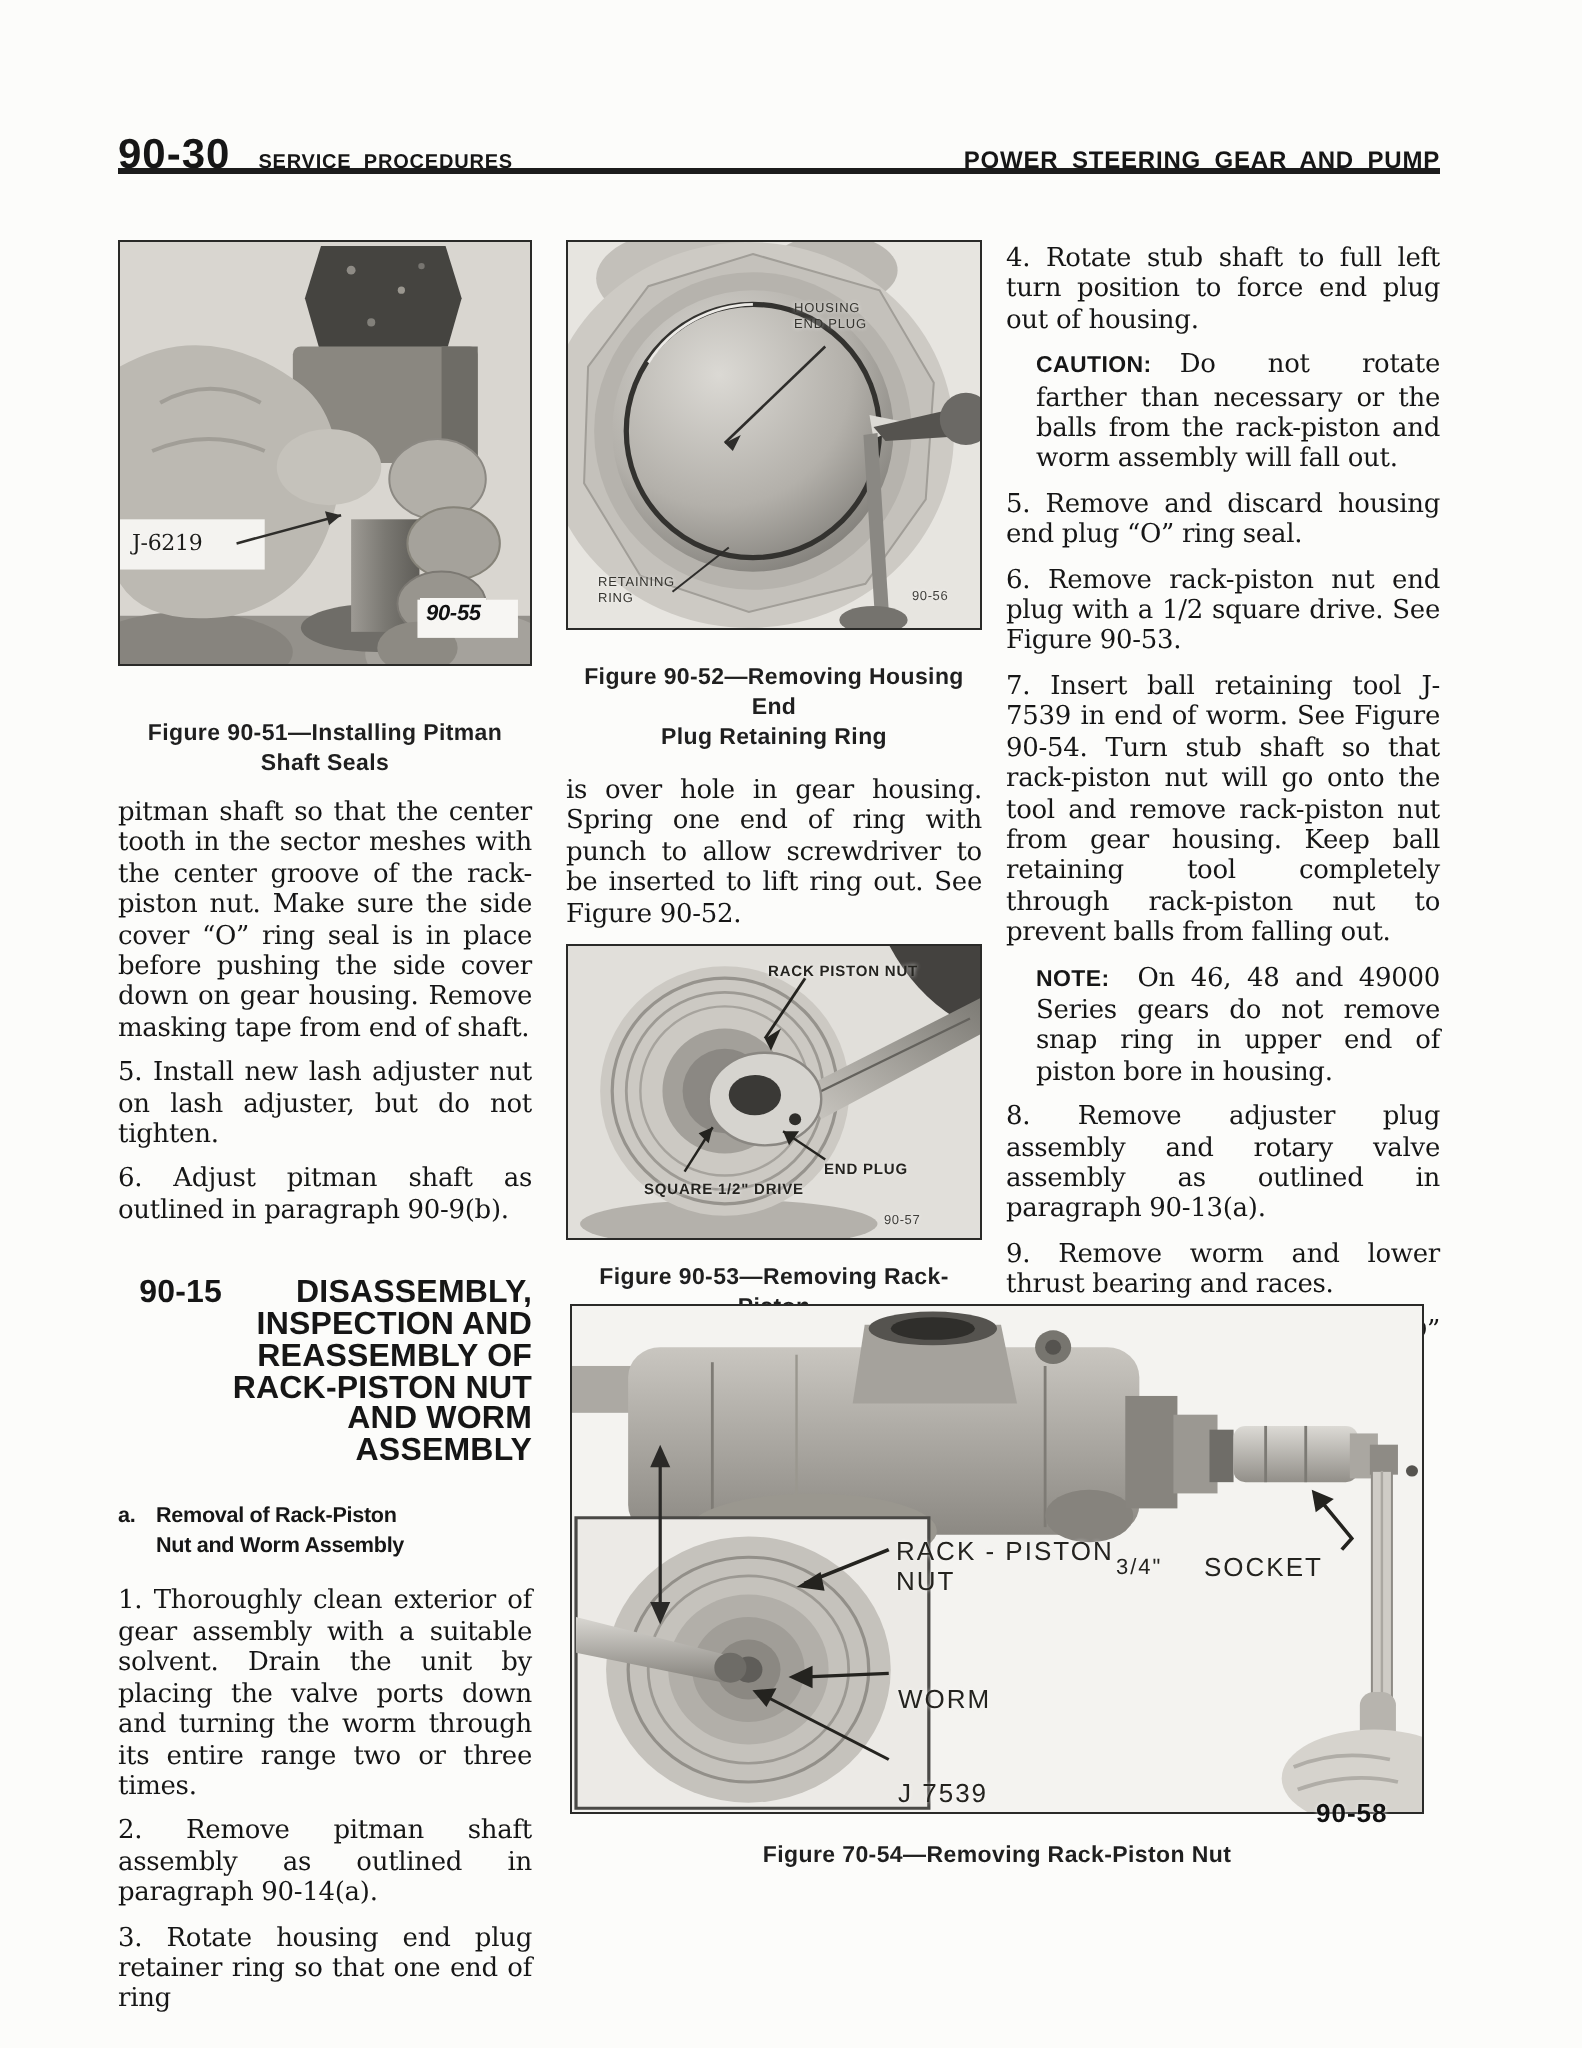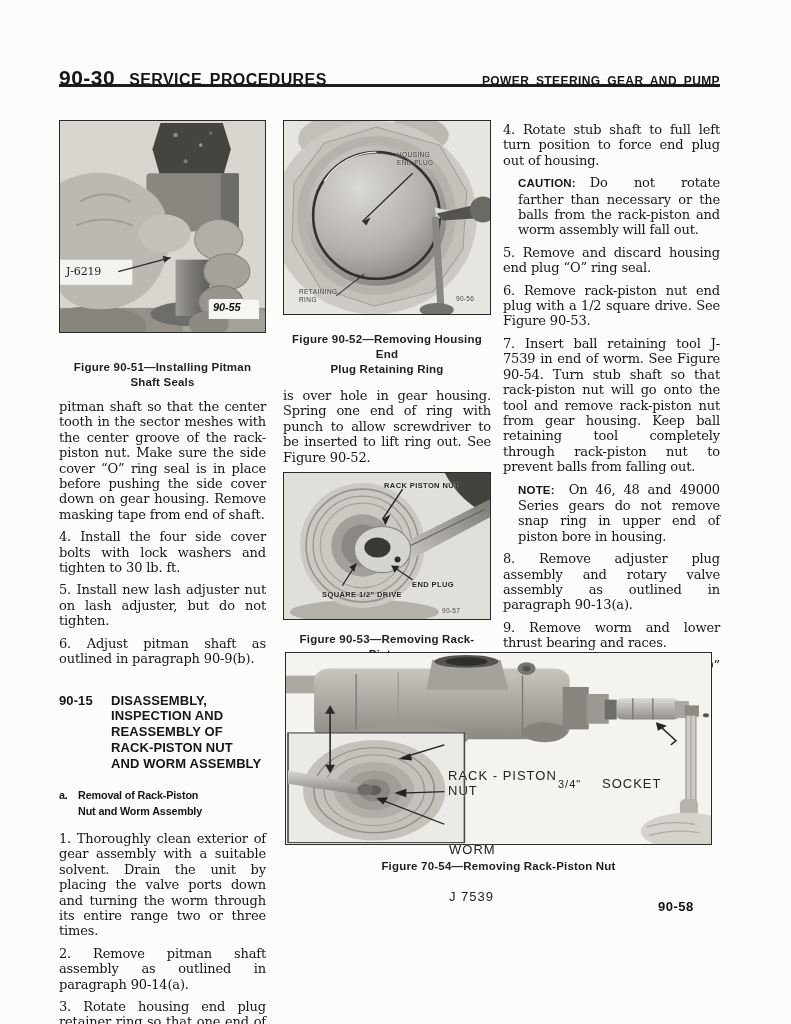--- a/index.html
+++ b/index.html
@@ -4,53 +4,53 @@
 <style>
   html,body { margin:0; padding:0; background:#9a9a9a; }
   .page {
     position:relative; width:791px; height:1024px; margin:0 auto;
     background:#fcfcfa; color:#161616; overflow:hidden;
     font-family:"DejaVu Serif", serif;
   }
   
   .hdr { position:absolute; left:59px; top:66px; width:661px; display:flex; align-items:baseline; }
   .hdr .pageno { font-family:"Liberation Sans", sans-serif; font-weight:bold; font-size:21px; letter-spacing:.5px; }
-  .hdr .ltitle { font-family:"Liberation Sans", sans-serif; font-weight:bold; font-size:16px; letter-spacing:.4px; word-spacing:3px; margin-left:14px; }
+  .hdr .ltitle { font-family:"Liberation Sans", sans-serif; font-weight:bold; font-size:10px; letter-spacing:.4px; word-spacing:3px; margin-left:14px; }
   .hdr .rtitle { font-family:"Liberation Sans", sans-serif; font-weight:bold; font-size:12px; letter-spacing:.4px; word-spacing:3px; margin-left:auto; }
   .rule { position:absolute; left:59px; top:84px; width:661px; height:3px; background:#1c1c1c; }
   
   .col { position:absolute; top:120px; font-size:13px; line-height:15.4px; letter-spacing:-0.15px; }
   .col p { margin:0 0 7px 0; text-align:justify; }
   .col-left  { left:59px;  width:207px; }
   .col-mid   { left:283px; width:208px; }
   .col-right { left:503px; width:217px; }
   .col-right p:first-child { padding-top:2px; }
   .indent-block { margin:0 0 7px 15px; text-align:justify; }
   .inline-label { font-family:"Liberation Sans", sans-serif; font-weight:bold; font-size:11.5px; letter-spacing:.2px; padding-right:14px; }
   
   .caption { font-family:"Liberation Sans", sans-serif; font-weight:600; font-size:11.5px; line-height:15px;
              text-align:center; letter-spacing:.2px; color:#1f1f1f; }
   .cap51 { margin-top:27px; }
   .cap52 { margin-top:17px; margin-bottom:11px; }
   .cap53 { margin-top:12px; }
   .sec-head { display:flex; margin:26px 0 0 0; font-family:"Liberation Sans", sans-serif; font-weight:bold;
-              font-size:13px; line-height:15.8px; letter-spacing:.1px; }
+              font-size:16px; line-height:15.8px; letter-spacing:.1px;text-align:right; }
   .sec-num { width:52px; flex:none; }
   .sub-head { display:flex; margin:17px 0 0 0; font-family:"Liberation Sans", sans-serif; font-weight:bold;
               font-size:10.8px; line-height:15.2px; }
   .sub-letter { width:19px; flex:none; }
   .para-first { margin-top:12px !important; }
   .intro-p { margin-top:9px !important; }
   
   .figbox { position:relative; border:1.5px solid #2a2a28; background:#fde047; box-sizing:border-box; }
   .fig51 { width:207px; height:213px; }
   .fig52 { width:208px; height:195px; }
   .fig53 { width:208px; height:148px; margin-top:1px; }
   .fig54wrap { position:absolute; left:285px; top:652px; width:427px; }
-  .fig54 { width:427px; height:193px; background:#15803d; }
+  .fig54 { width:427px; height:255px; background:#15803d; }
   .figbox svg { display:block; width:100%; height:100%; }
   .plabel { position:absolute; font-family:"Liberation Sans", sans-serif; color:#35342f;
             text-shadow:0 0 2px rgba(250,250,248,.9); white-space:nowrap; }
   .lab-sm { font-size:6.5px; letter-spacing:.4px; line-height:7.5px; }
   .lab-md { font-size:7.5px; letter-spacing:.4px; font-weight:bold; color:#24231f; }
   .lab-lg { font-size:13px; letter-spacing:1px; line-height:15px; color:#24231f; }
   .tag-55 { font-size:11px; font-weight:bold; font-style:italic; background:#f7f6f3; padding:1px 3px; color:#111; }
   .tag-sm { font-size:6.5px; letter-spacing:.3px; color:#403f3b; }
   .tag-58 { font-size:13px; font-weight:bold; color:#111; letter-spacing:.5px; }
   .cap54 { margin-top:14px; }
@@ -107,21 +107,20 @@
       <div class="plabel" style="left:6px; top:143px; font-size:11px; color:#1c1c1a; font-family:'DejaVu Serif',serif;">J-6219</div>
       <div class="plabel tag-55" style="left:150px; top:178px;">90-55</div>
     </div>
 
     <div class="caption cap51">
       <div>Figure 90-51—Installing Pitman</div>
       <div>Shaft Seals</div>
     </div>
 
     <p class="intro-p">pitman shaft so that the center tooth in the sector meshes with the center groove of the rack-piston nut. Make sure the side cover “O” ring seal is in place before pushing the side cover down on gear housing. Remove masking tape from end of shaft.</p>
-    <p>4. Install the four side cover bolts with lock washers and tighten to 30 lb. ft.</p>
     <p>5. Install new lash adjuster nut on lash adjuster, but do not tighten.</p>
     <p>6. Adjust pitman shaft as outlined in paragraph 90-9(b).</p>
 
     <div class="sec-head">
       <span class="sec-num">90-15</span>
       <span class="sec-lines">
         <span>DISASSEMBLY, INSPECTION AND</span><br>
         <span>REASSEMBLY OF RACK-PISTON NUT</span><br>
         <span>AND WORM ASSEMBLY</span>
       </span>

